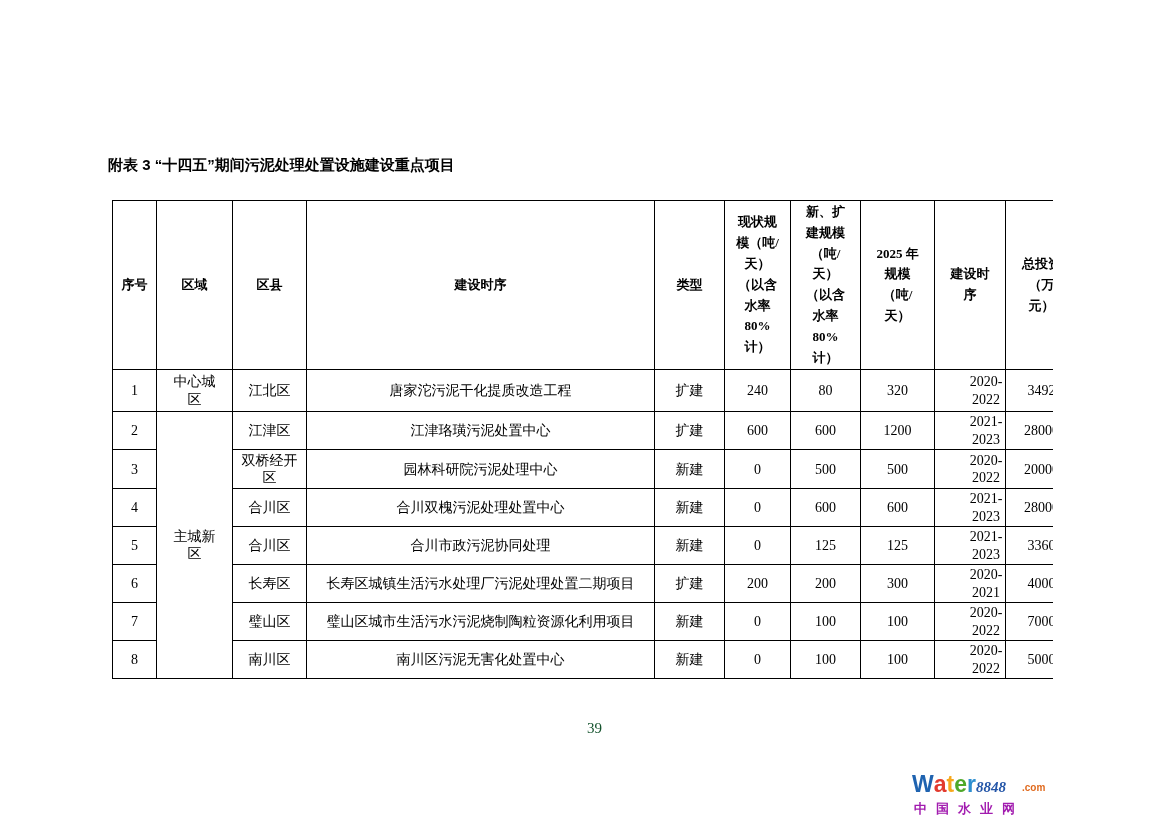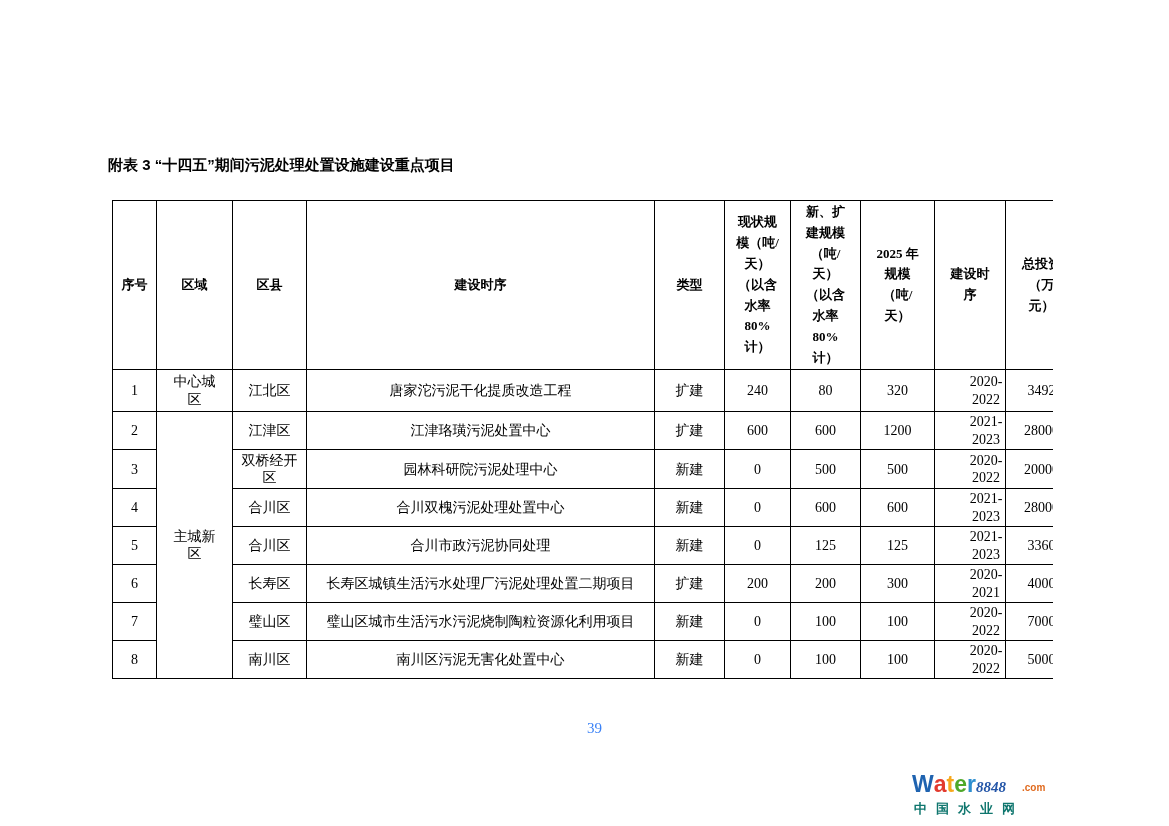--- a/index.html
+++ b/index.html
@@ -68,21 +68,21 @@
   .w50 { display: inline-block; max-width: 50px; }
   .w56 { display: inline-block; max-width: 56px; }
   .wperiod { display: inline-block; max-width: 44px; margin-left: 32px; }
   .page-number {
     position: absolute;
     left: 112px;
     top: 720px;
     width: 965px;
     text-align: center;
     font-size: 15px;
-    color: #3b82f6;
+    color: #14532d;
   }
   .logo {
     position: absolute;
     right: 9px;
     top: 771px;
     width: 132px;
     font-family: "Liberation Sans", "DejaVu Sans", sans-serif;
   }
   .logo-line1 {
     font-size: 0;
@@ -245,16 +245,16 @@
       </tr>
     </tbody>
   </table>
 
   <div class="page-number">39</div>
 
   <div class="logo">
     <div class="logo-line1">
       <span class="logo-letter" style="color: rgb(31, 99, 176);">W</span><span class="logo-letter" style="color: rgb(226, 58, 46);">a</span><span class="logo-letter" style="color: rgb(247, 168, 28);">t</span><span class="logo-letter" style="color: rgb(78, 168, 42);">e</span><span class="logo-letter" style="color: rgb(46, 143, 208);">r</span><span class="logo-number" style="color: rgb(36, 86, 168);">8848</span><span class="logo-tld" style="color: rgb(224, 106, 30);">.com</span>
     </div>
-    <div class="logo-line2" style="color: #0f766e;">中国水业网</div>
+    <div class="logo-line2" style="color: #a21caf;">中国水业网</div>
   </div>
 
 </div>
 
 </body></html>

